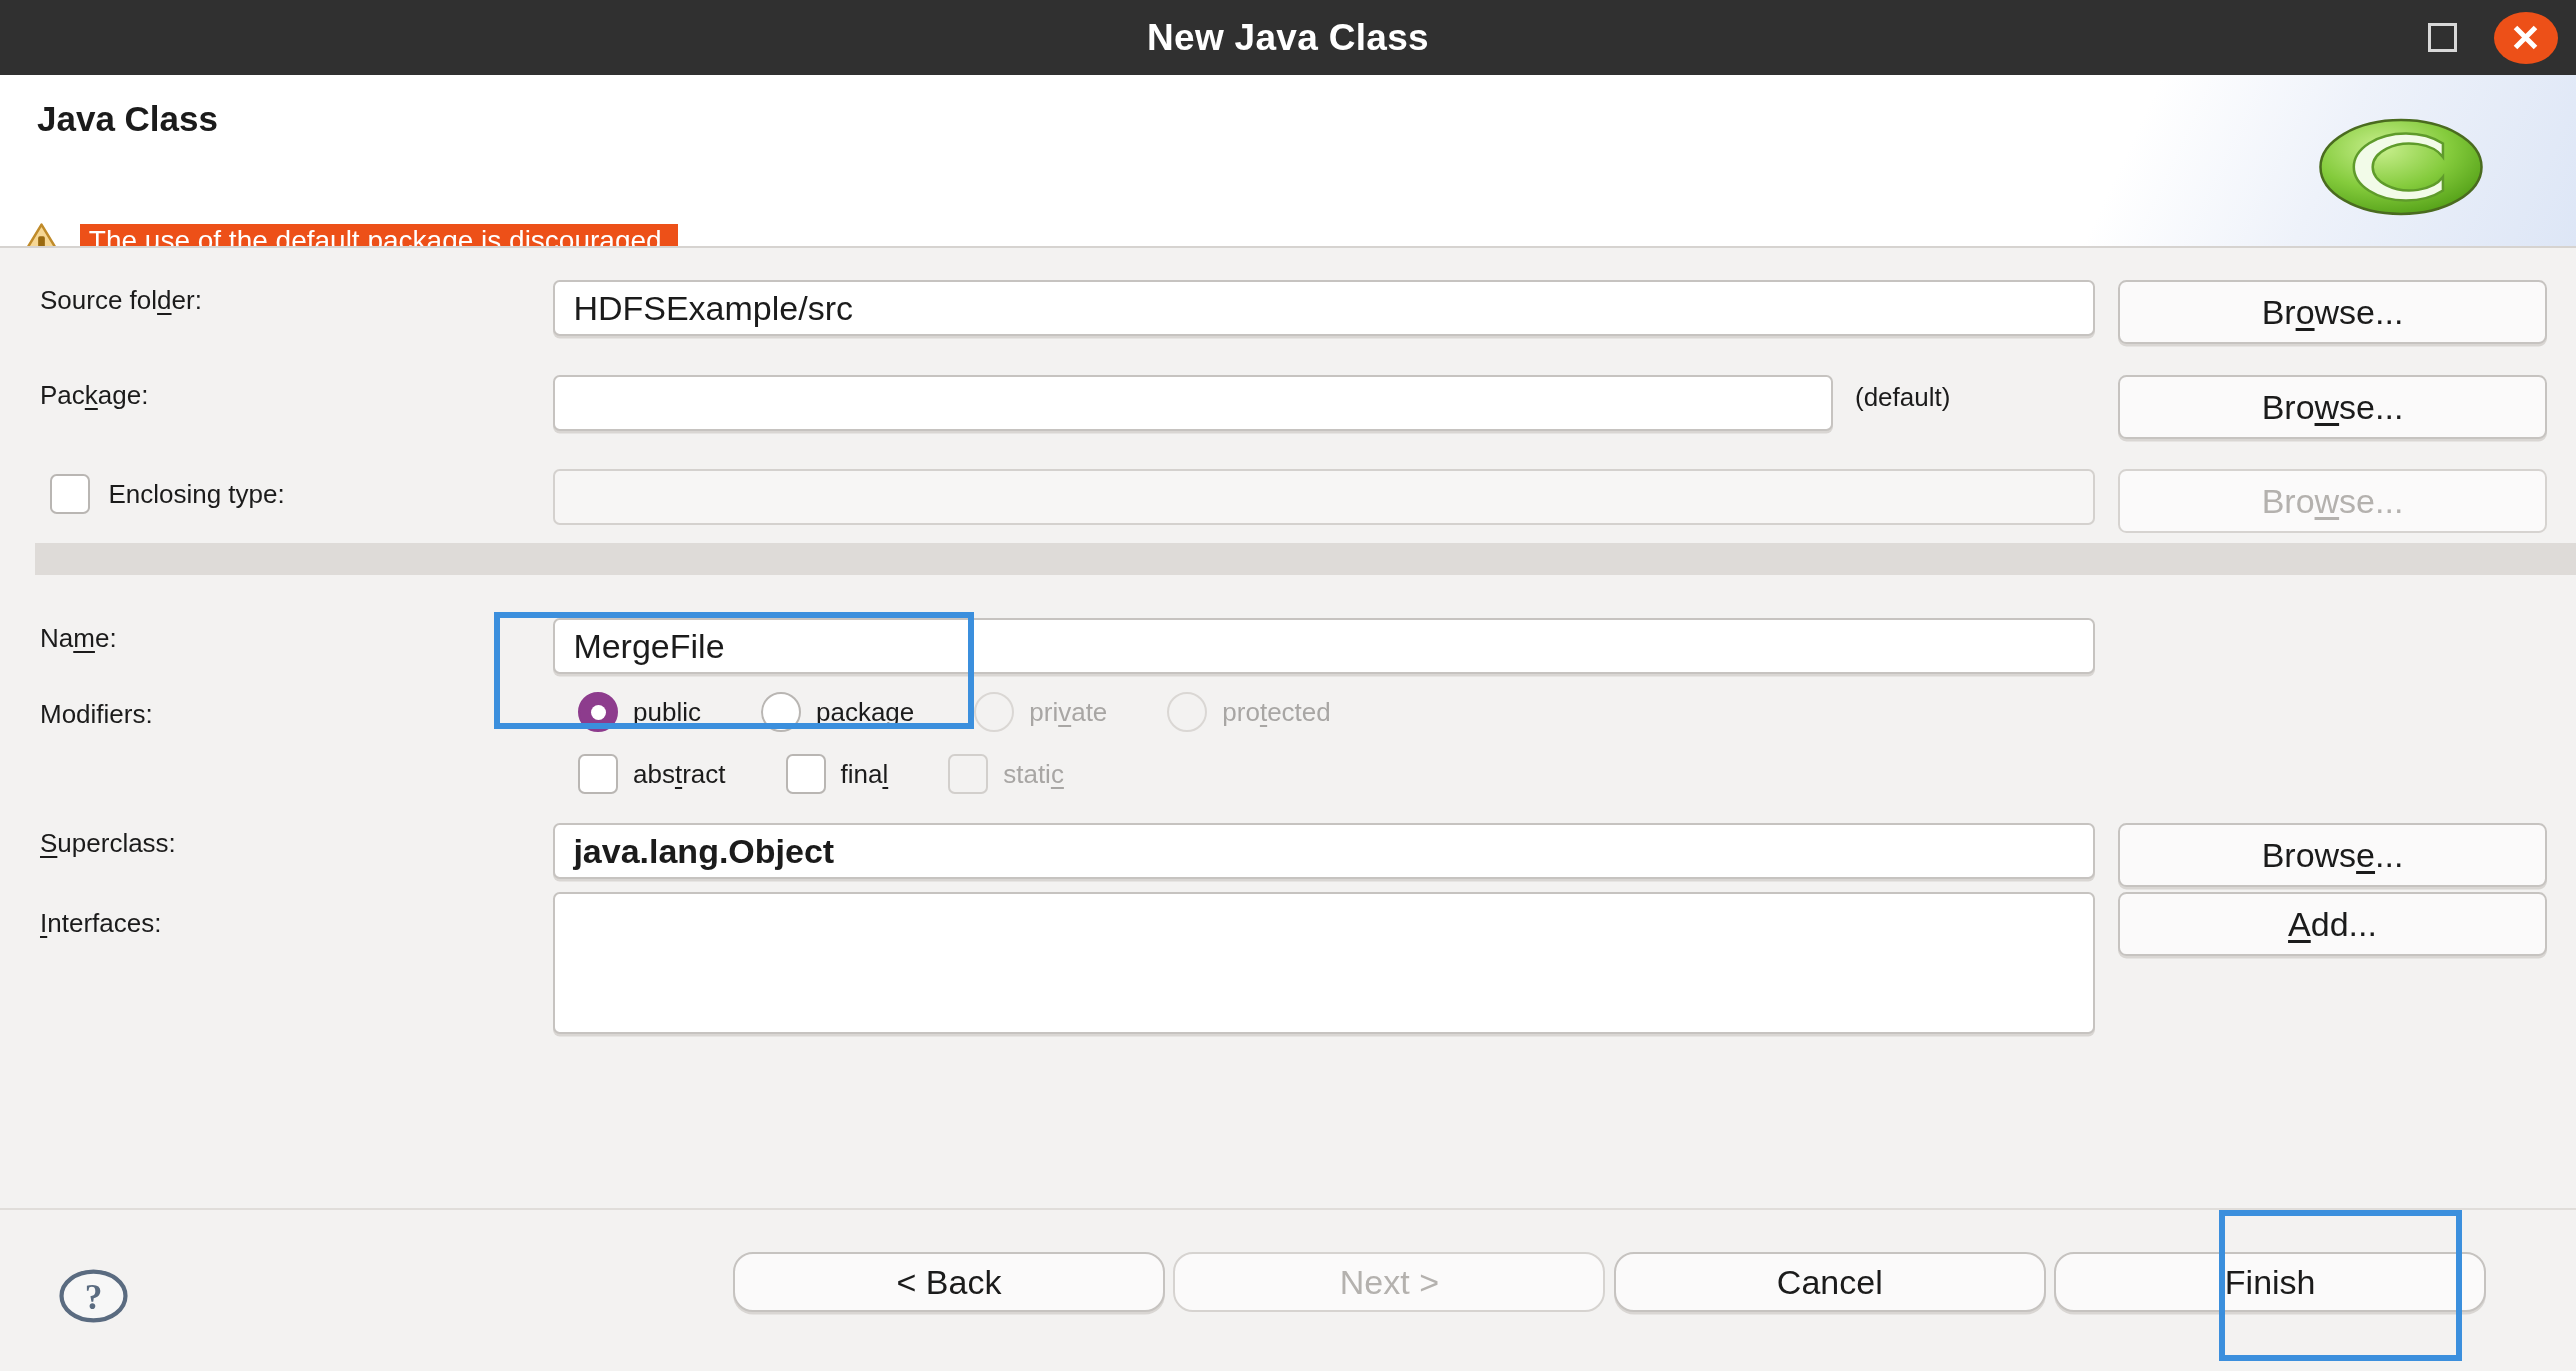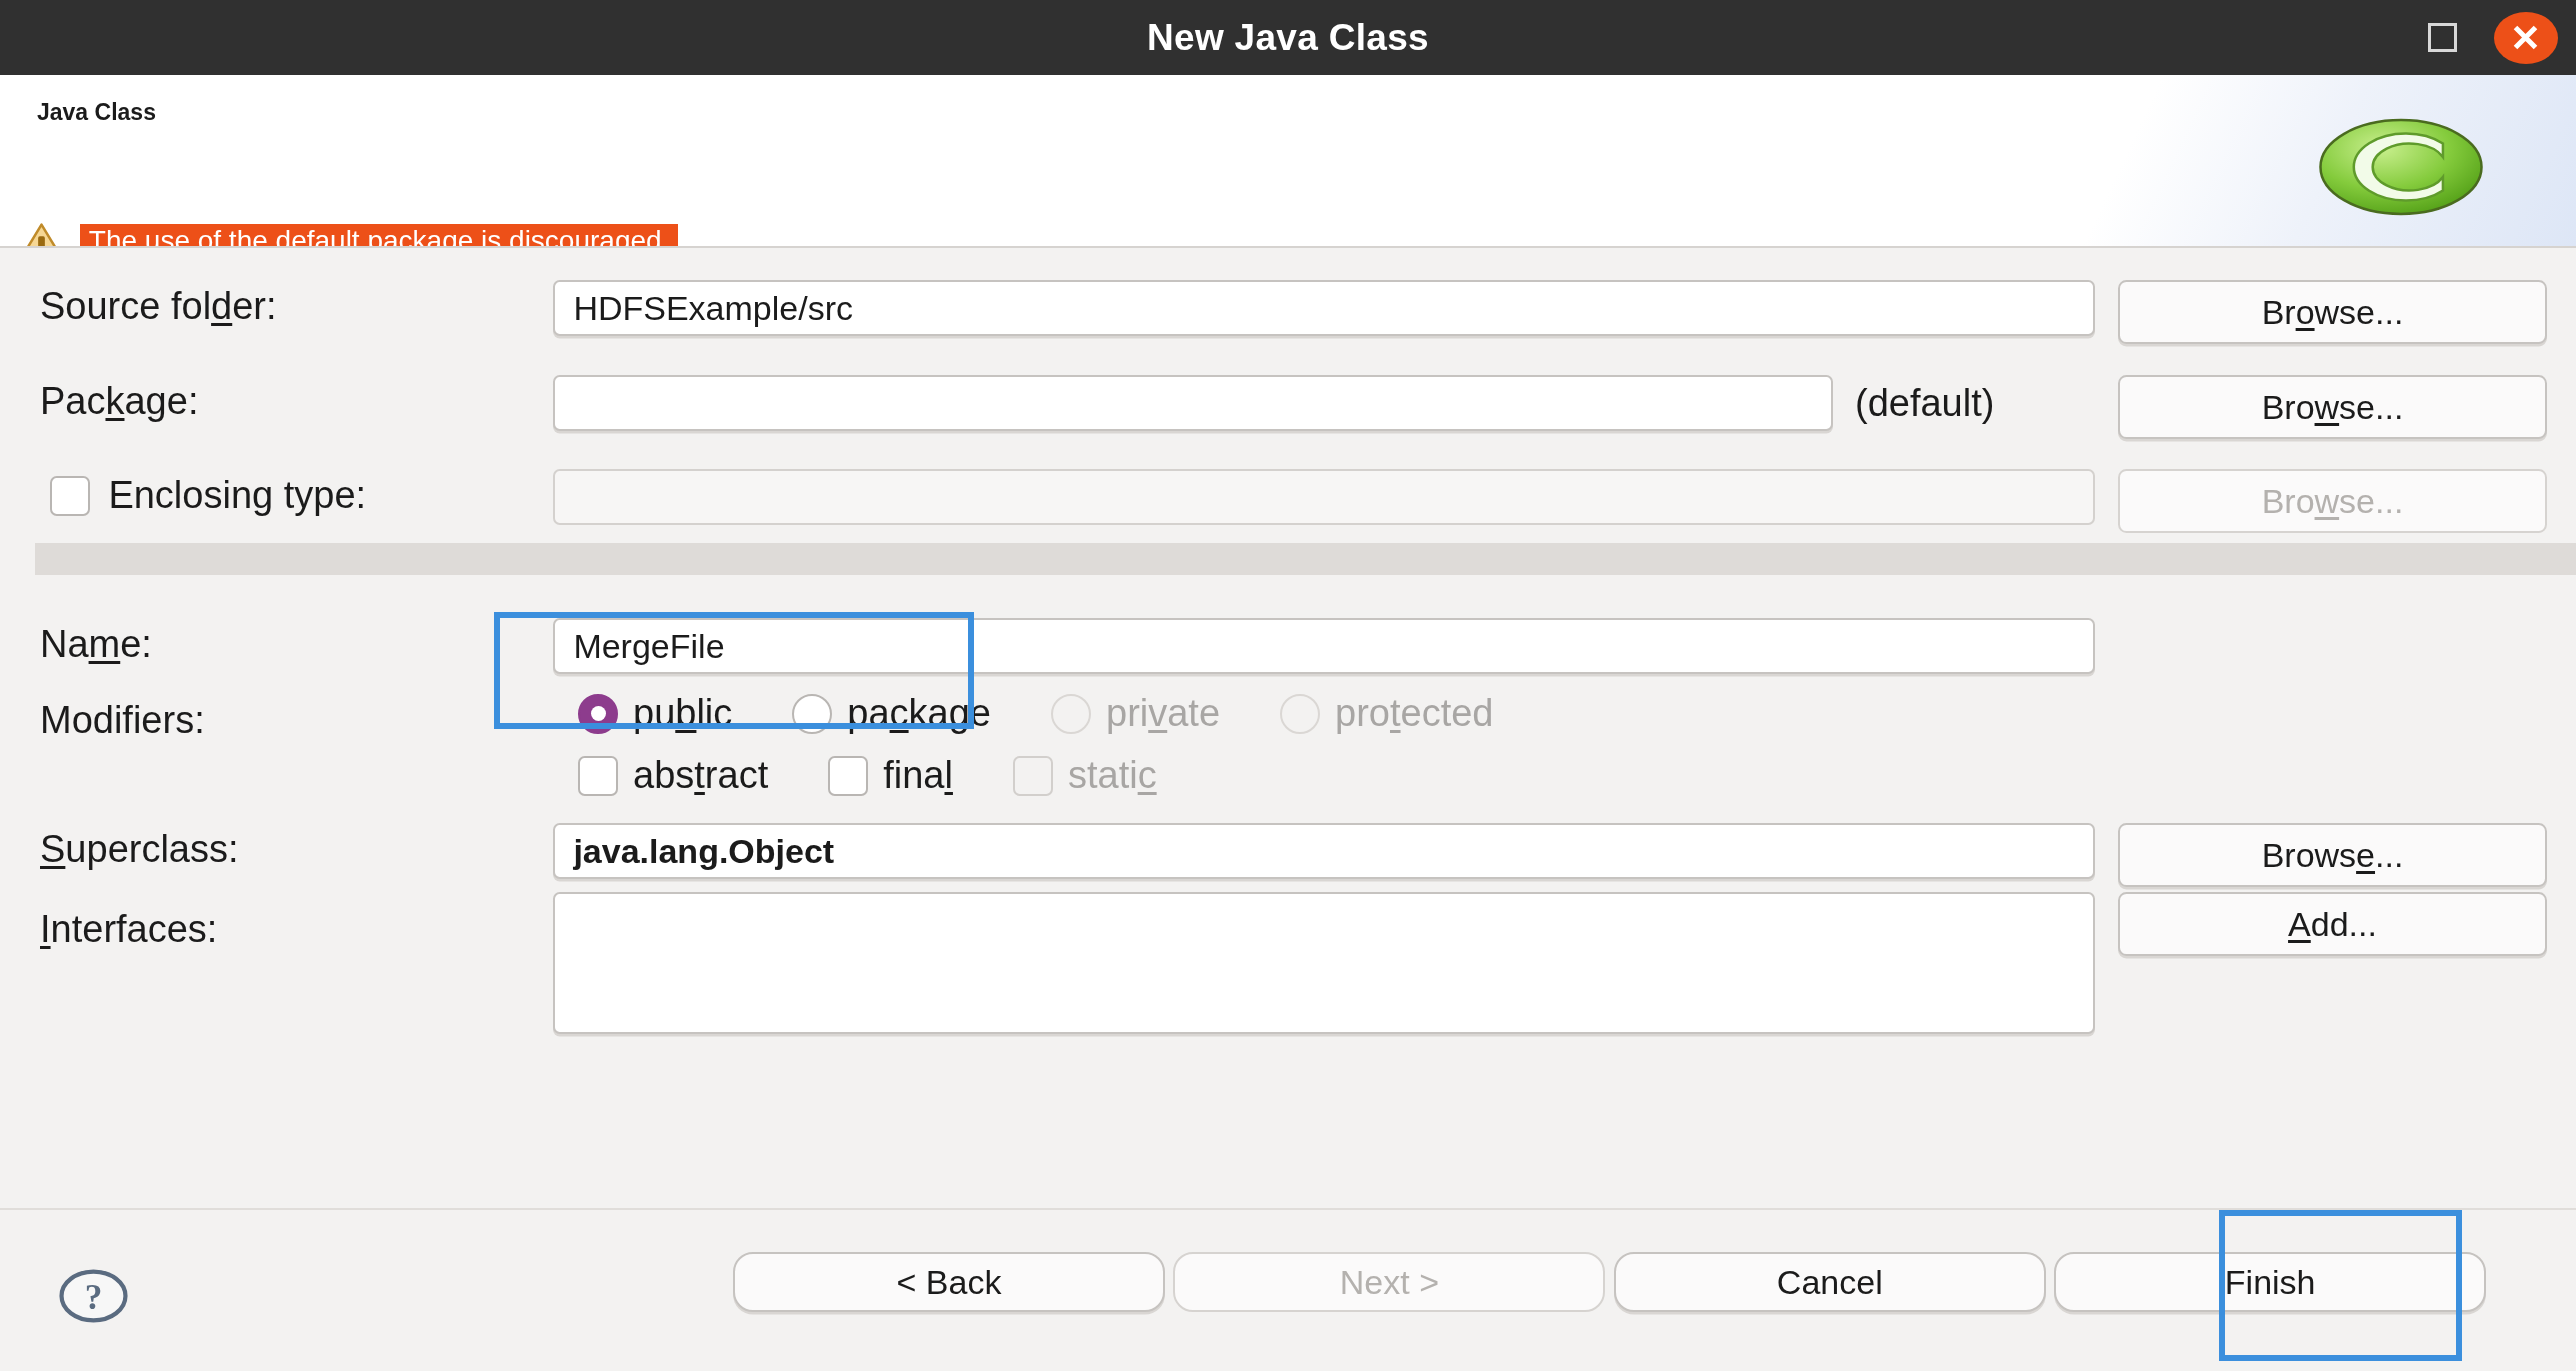--- a/index.html
+++ b/index.html
@@ -54,21 +54,21 @@
     background: #ffffff;
     overflow: hidden;
   }
   .header-glow {
     position: absolute; right: 0; top: 0;
     width: 553px; height: 173px;
     background: linear-gradient(115deg, #ffffff 0%, #ffffff 22%, #eef2fa 55%, #dde6f6 100%);
   }
   .header-title {
     position: absolute; left: 37px; top: 23.5px;
-    font-size: 23px; font-weight: bold; color: #1b1b1b;
+    font-size: 35px; font-weight: bold; color: #1b1b1b;
   }
   .header-warning {
     position: absolute; left: 18.4px; top: 168px;
     display: flex; align-items: center; gap: 15px;
     transform: translateY(-50%);
   }
   .warn-icon { width: 47px; height: 44px; display:block; }
   .warn-text {
     background: #ed5018;
     color: #ffffff;
@@ -89,21 +89,21 @@
   
   .body-area {
     position: absolute; left: 0; top: 248px;
     width: 2576px; height: 960px;
     background: #f3f2f1;
   }
 
   .row { position: absolute; display: flex; align-items: center; }
 
   .label {
-    font-size: 38px; color: #1b1b1b; white-space: nowrap;
+    font-size: 26px; color: #1b1b1b; white-space: nowrap;
   }
   .label.disabled { color: #a8a6a4; }
   .mn { text-decoration: underline; text-underline-offset: 4.2px; }
 
   .field {
     background: #ffffff;
     border: 2.5px solid #c6c3c0;
     border-radius: 6.7px;
     box-shadow: 0 2.5px 0 0 #d9d6d3;
     height: 56px;

